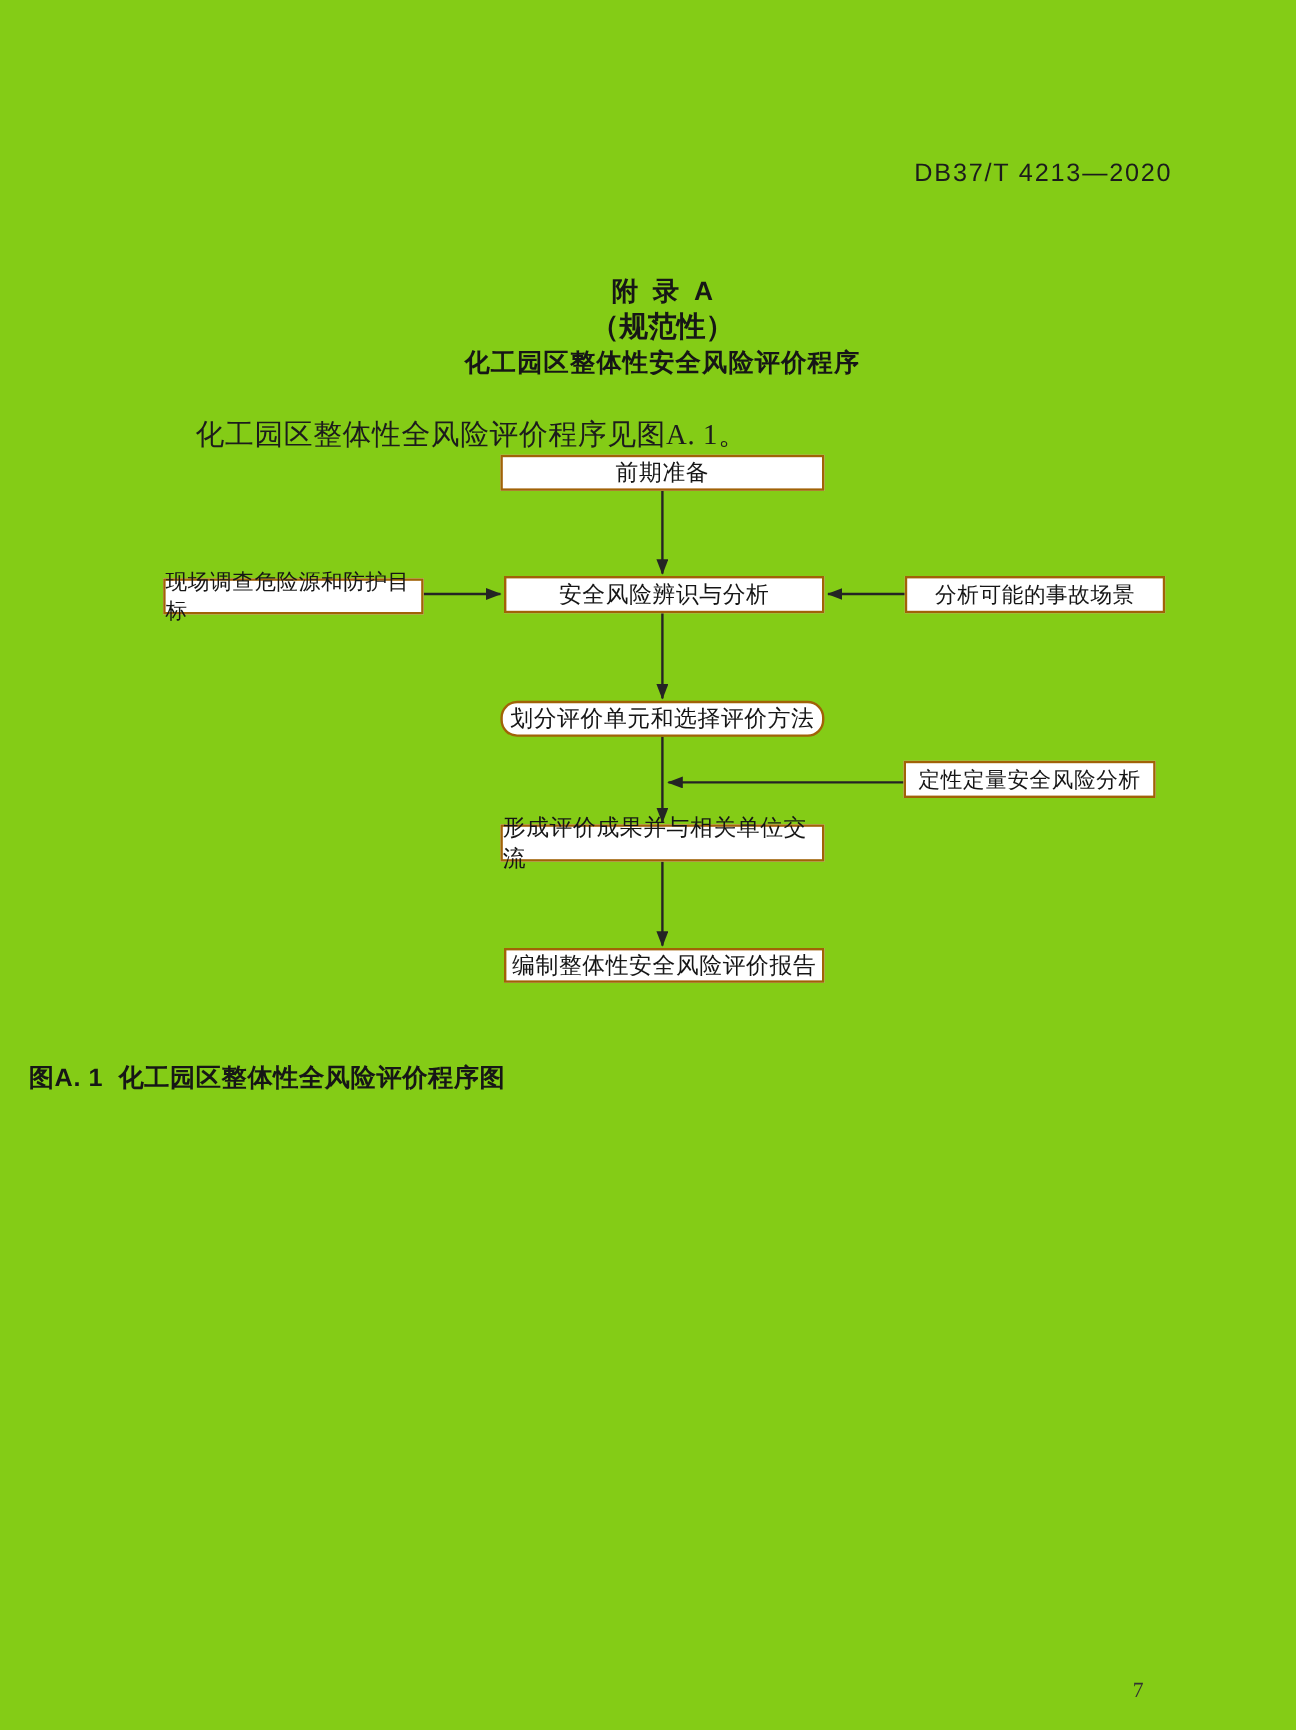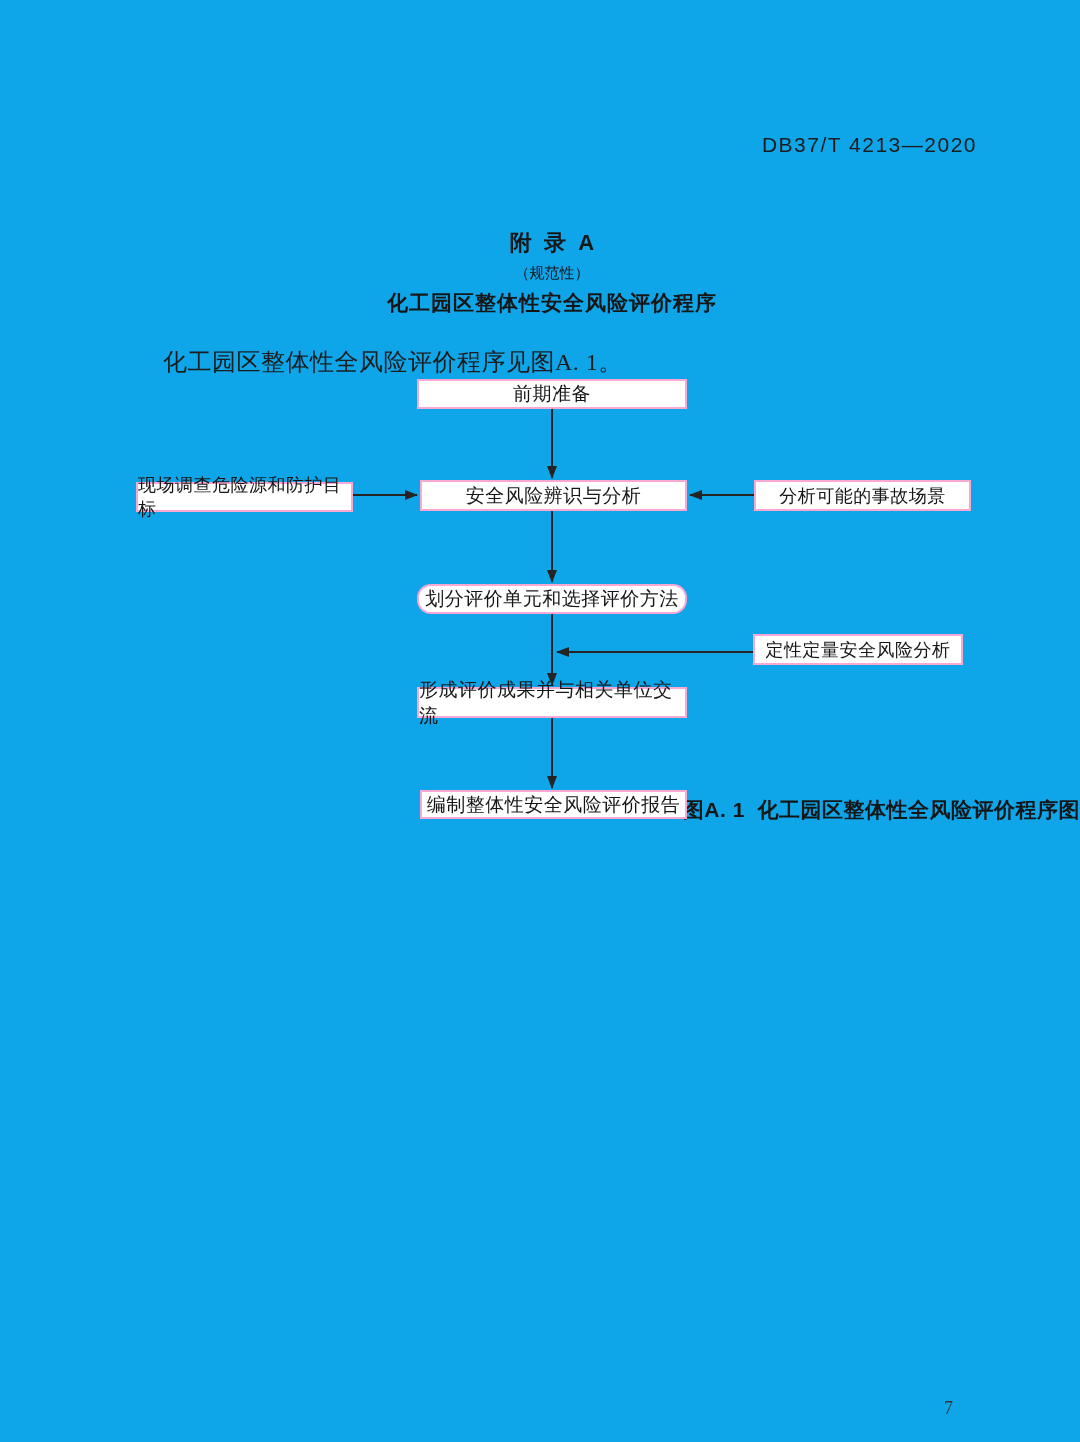--- a/index.html
+++ b/index.html
@@ -1,21 +1,21 @@
 <!DOCTYPE html>
 <html><head>
 <meta charset="utf-8">
 <style>
   * { margin: 0; padding: 0; box-sizing: border-box; }
   html, body { background: #ffffff; }
   .page {
     position: relative;
     width: 1080px;
     height: 1442px;
-    background: #0ea5e9;
+    background: #84cc16;
     font-family: "Liberation Serif", serif;
     color: #1a1a1a;
     overflow: hidden;
   }
   .doc-number {
     position: absolute;
     top: 133px;
     right: 103px;
     font-family: "Liberation Sans", sans-serif;
     font-size: 21px;
@@ -33,22 +33,22 @@
   .title-line1 {
     font-family: "Liberation Sans", sans-serif;
     font-weight: bold;
     font-size: 22px;
     line-height: 30px;
     white-space: pre;
     color: #161616;
   }
   .title-line2 {
     font-family: "Liberation Sans", sans-serif;
-    font-weight: normal;
-    font-size: 15px;
+    font-weight: bold;
+    font-size: 24px;
     line-height: 30px;
     color: #161616;
   }
   .title-line3 {
     font-family: "Liberation Sans", sans-serif;
     font-weight: bold;
     font-size: 21px;
     line-height: 30px;
     letter-spacing: 1px;
     color: #161616;
@@ -57,21 +57,21 @@
     position: absolute;
     left: 163px;
     top: 346px;
     font-size: 24px;
     letter-spacing: 0.5px;
     color: #1c1c1c;
     white-space: pre;
   }
   .flow-box {
     position: absolute;
-    border: 2px solid #f9a8d4;
+    border: 2px solid #a16207;
     background: #ffffff;
     display: flex;
     align-items: center;
     justify-content: center;
     font-size: 19px;
     letter-spacing: 0.5px;
     color: #161616;
     z-index: 2;
   }
   .flow-box.side { font-size: 18px; }
@@ -85,23 +85,23 @@
   .node-report   { left: 420px; top: 790px; width: 267px; height: 29px; }
   .arrow-layer {
     position: absolute;
     left: 0; top: 0;
     width: 1080px; height: 1442px;
     z-index: 1;
   }
   .figure-caption {
     position: absolute;
     left: 24px;
-    top: 796px;
+    top: 884px;
     width: 1056px;
-    text-align: right;
+    text-align: left;
     font-family: "Liberation Sans", sans-serif;
     font-weight: bold;
     font-size: 21px;
     letter-spacing: 0.5px;
     color: #161616;
     white-space: pre;
   }
   .page-number {
     position: absolute;
     left: 944px;

